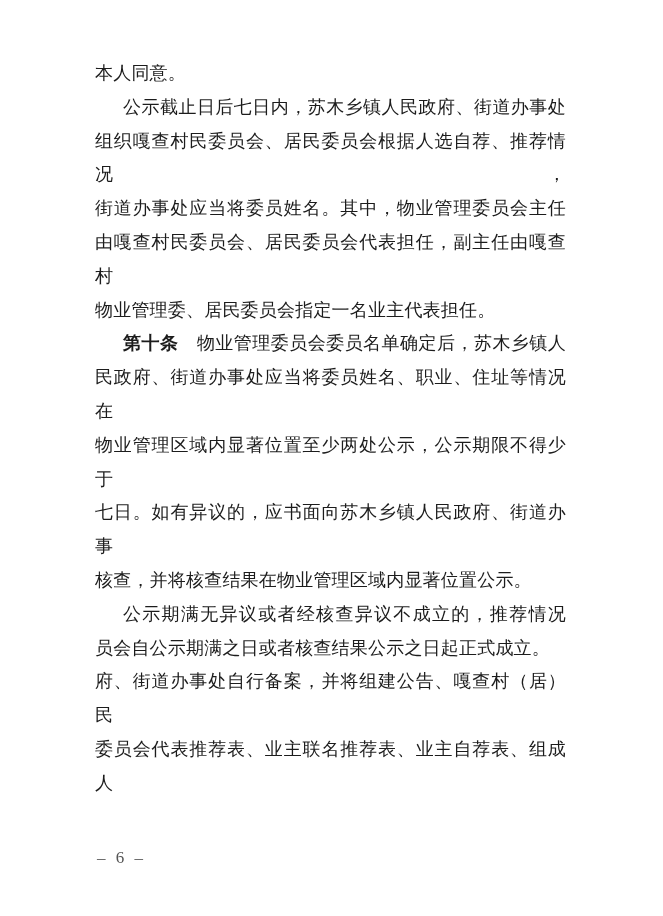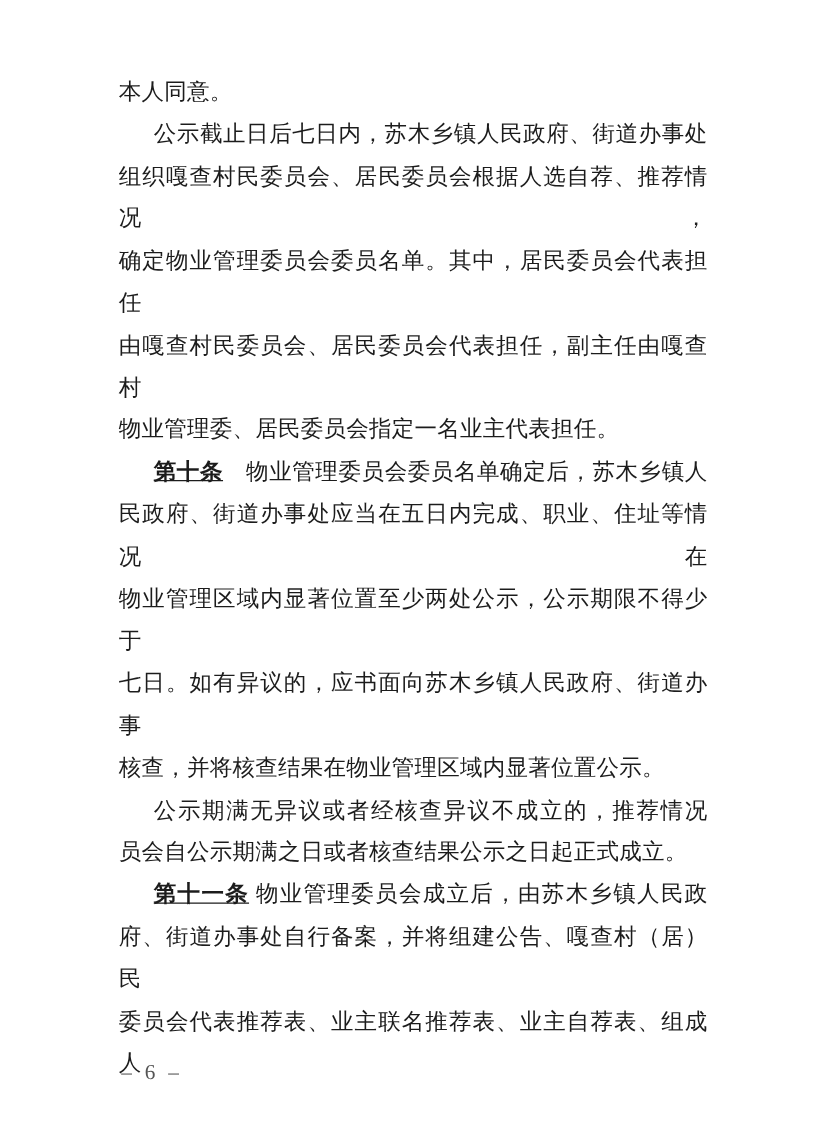--- a/index.html
+++ b/index.html
@@ -31,47 +31,45 @@
     white-space: pre-wrap;
   }
   .line.full {
     text-align-last: justify;
   }
   .line.indent {
     text-indent: 28px;
   }
   .article-num {
     font-weight: 700;
-    text-decoration: underline;
   }
   .footer {
     position: absolute;
     left: 97px;
     top: 848px;
     font-size: 17px;
     letter-spacing: 3px;
     color: #555555;
   }
 </style>
 </head>
 <body>
 
 <div class="page">
   <div class="body-text" id="body-text">
       <div class="line">本人同意。</div>
       <div class="line full indent">公示截止日后七日内，苏木乡镇人民政府、街道办事处</div>
       <div class="line full">组织嘎查村民委员会、居民委员会根据人选自荐、推荐情况，</div>
-      <div class="line full">确定物业管理委员会委员名单。其中，居民委员会代表担任</div>
+      <div class="line full">街道办事处应当将委员姓名。其中，物业管理委员会主任</div>
       <div class="line full">由嘎查村民委员会、居民委员会代表担任，副主任由嘎查村</div>
       <div class="line">物业管理委、居民委员会指定一名业主代表担任。</div>
       <div class="line full indent"><span class="article-num">第十条</span>　物业管理委员会委员名单确定后，苏木乡镇人</div>
-      <div class="line full">民政府、街道办事处应当在五日内完成、职业、住址等情况在</div>
+      <div class="line full">民政府、街道办事处应当将委员姓名、职业、住址等情况在</div>
       <div class="line full">物业管理区域内显著位置至少两处公示，公示期限不得少于</div>
       <div class="line full">七日。如有异议的，应书面向苏木乡镇人民政府、街道办事</div>
       <div class="line">核查，并将核查结果在物业管理区域内显著位置公示。</div>
       <div class="line full indent">公示期满无异议或者经核查异议不成立的，推荐情况</div>
       <div class="line">员会自公示期满之日或者核查结果公示之日起正式成立。</div>
-      <div class="line full indent"><span class="article-num">第十一条</span> 物业管理委员会成立后，由苏木乡镇人民政</div>
       <div class="line full">府、街道办事处自行备案，并将组建公告、嘎查村（居）民</div>
       <div class="line full">委员会代表推荐表、业主联名推荐表、业主自荐表、组成人</div>
     </div>
   <div class="footer">– 6 –</div>
 </div>
 
 </body></html>

